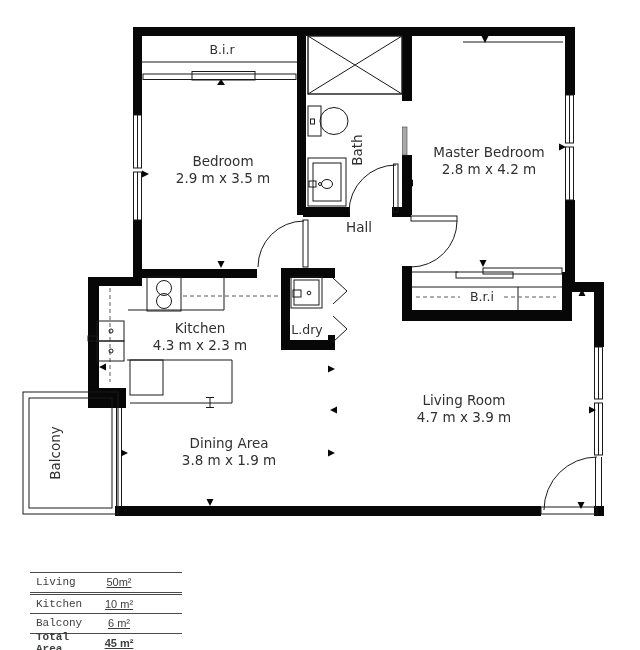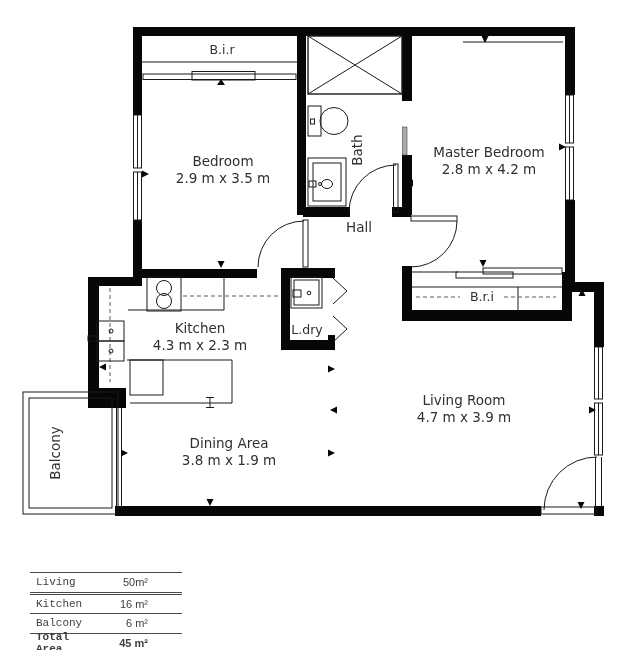--- a/index.html
+++ b/index.html
@@ -15,21 +15,21 @@
   .wall{fill:#070707;}
   .marker{fill:#070707;}
   
   .area-table{position:absolute;left:30px;top:572px;width:152px;
               font-family:"Liberation Sans","DejaVu Sans",sans-serif;
               color:#3d3f3e;font-size:11px;border-top:1.5px solid #4a4c4b;}
   .area-row{display:flex;align-items:center;height:18.5px;border-bottom:1px solid #4a4c4b;}
   .area-row.dbl{border-bottom:3px double #4a4c4b;}
   .area-row.total{border-bottom:none;font-weight:bold;}
   .area-label{flex:1;padding-left:6px;font-family:Liberation Mono, monospace;}
-  .area-value{width:58px;text-align:right;margin-right:34px;}
+  .area-value{width:58px;text-align:center;margin-right:34px;text-decoration:underline;}
 </style>
 </head>
 <body>
 
 <div class="stage">
 <svg width="640" height="650" viewBox="0 0 640 650">
 
   <g>
     <rect class="wall" x="133" y="27" width="442" height="9"></rect>
     <rect class="wall" x="133" y="27" width="9" height="88"></rect>
@@ -226,21 +226,21 @@
   </g>
 </svg>
 
 <div class="area-table">
   <div class="area-row dbl">
     <span class="area-label">Living</span>
     <span class="area-value">50m²</span>
   </div>
   <div class="area-row">
     <span class="area-label">Kitchen</span>
-    <span class="area-value">16 m²</span>
+    <span class="area-value">10 m²</span>
   </div>
   <div class="area-row">
     <span class="area-label">Balcony</span>
     <span class="area-value">6 m²</span>
   </div>
   <div class="area-row total">
     <span class="area-label">Total Area</span>
     <span class="area-value">45 m²</span>
   </div>
 </div>

